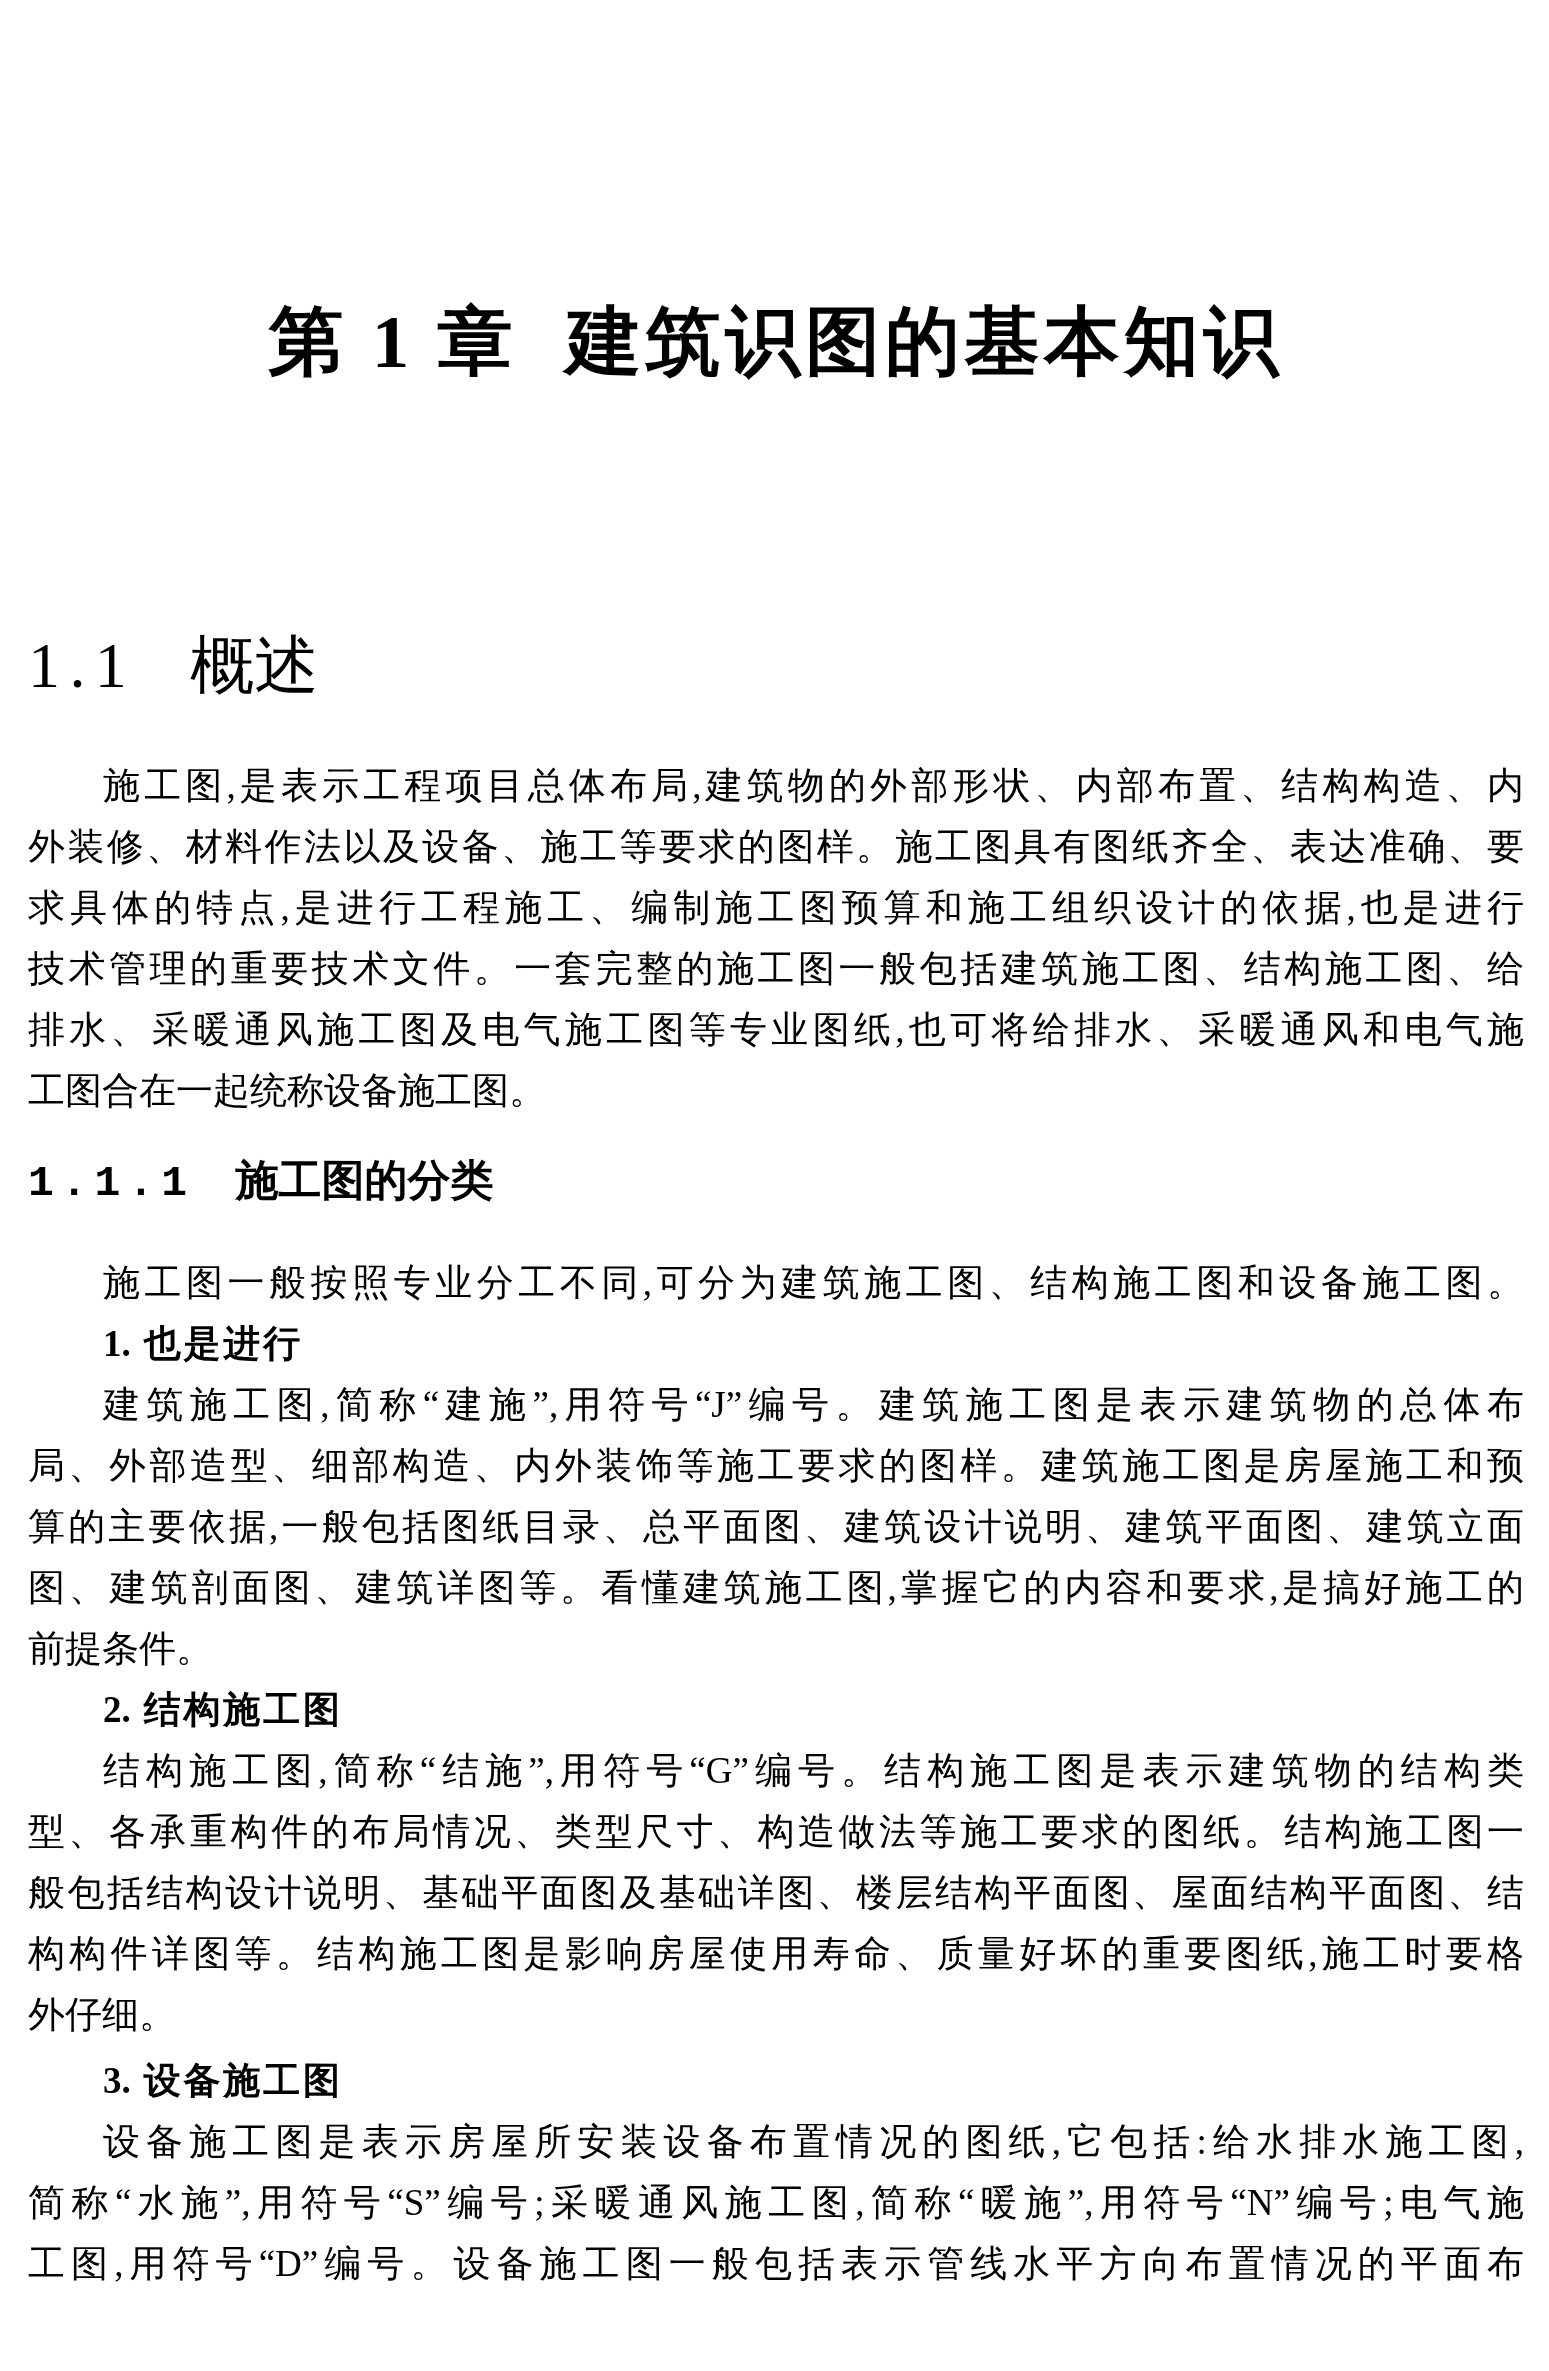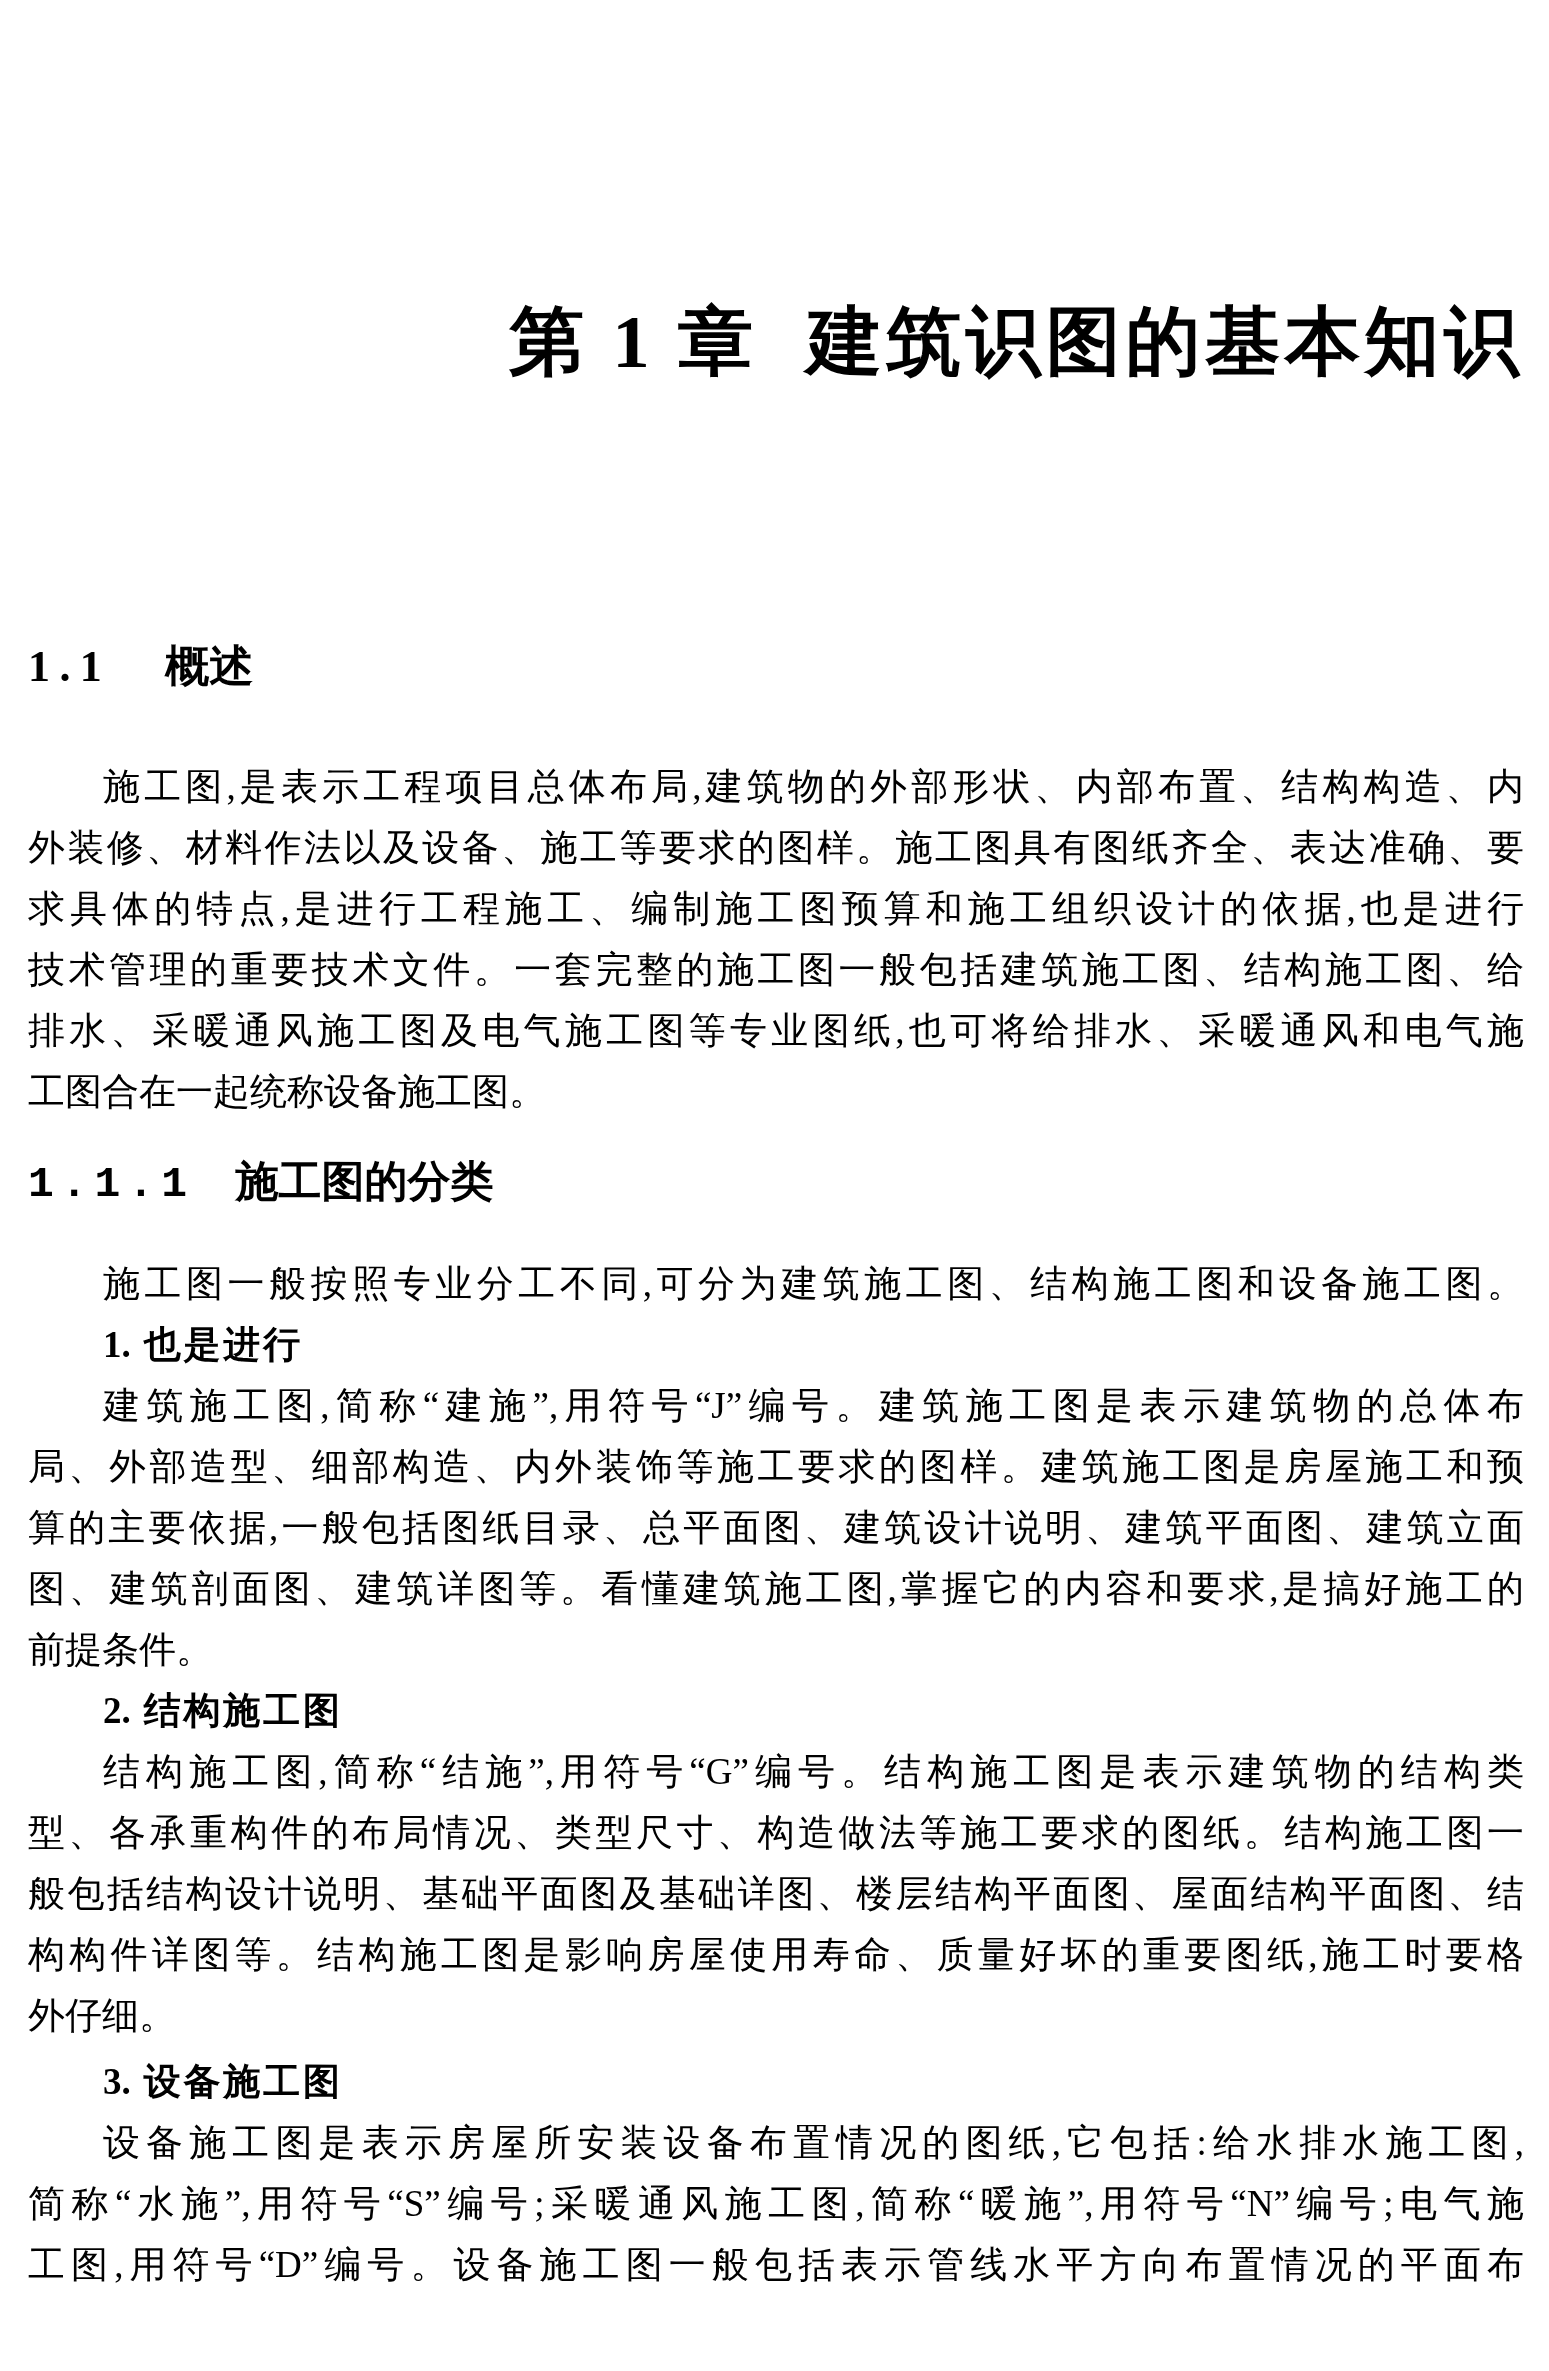--- a/index.html
+++ b/index.html
@@ -12,37 +12,37 @@
     color: #000000;
     box-sizing: border-box;
     padding: 0 26px 0 28px;
     overflow: hidden;
     font-family: "Liberation Serif", "DejaVu Serif", serif;
   }
 
   
   .chapter {
     margin: 298px 0 0 0;
-    text-align: right;
+    text-align: center;
     font-size: 75px;
     line-height: 86px;
     font-weight: bold;
     font-family: "Liberation Sans", "DejaVu Sans", sans-serif;
     letter-spacing: 4.7px;
     white-space: nowrap;
   }
   .chapter .ch-label { margin-right: 49px; }
   .chapter .ch-label .digit-serif { font-family: "Liberation Serif", serif; }
 
   
   .section {
     margin: 242px 0 0 0;
-    font-size: 44px;
+    font-size: 64px;
     line-height: 77px;
-    font-weight: bold;
+    font-weight: normal;
     white-space: nowrap;
   }
   .section .sec-num {
     font-family: "Liberation Serif", "DejaVu Serif", serif;
     letter-spacing: 9.4px;
     margin-right: 54px;
   }
   .section .sec-title {
     font-family: "Liberation Sans", "DejaVu Sans", sans-serif;
   }

